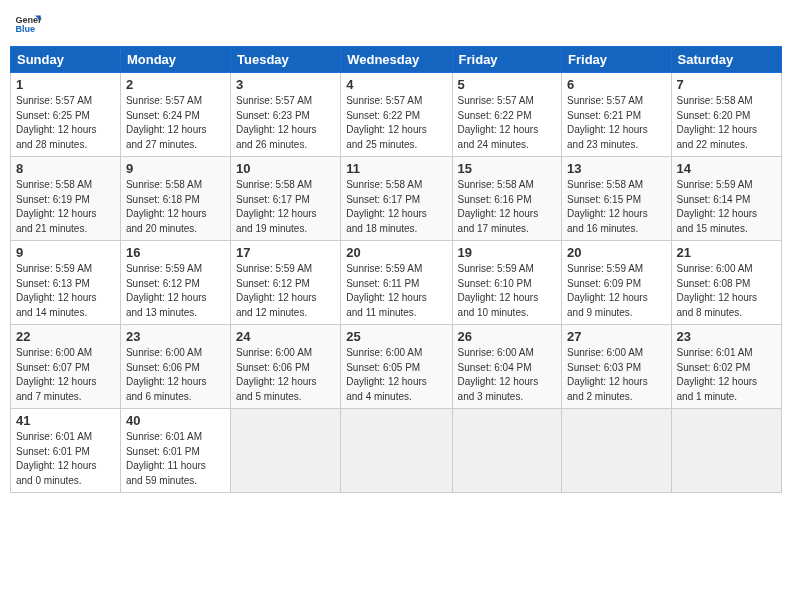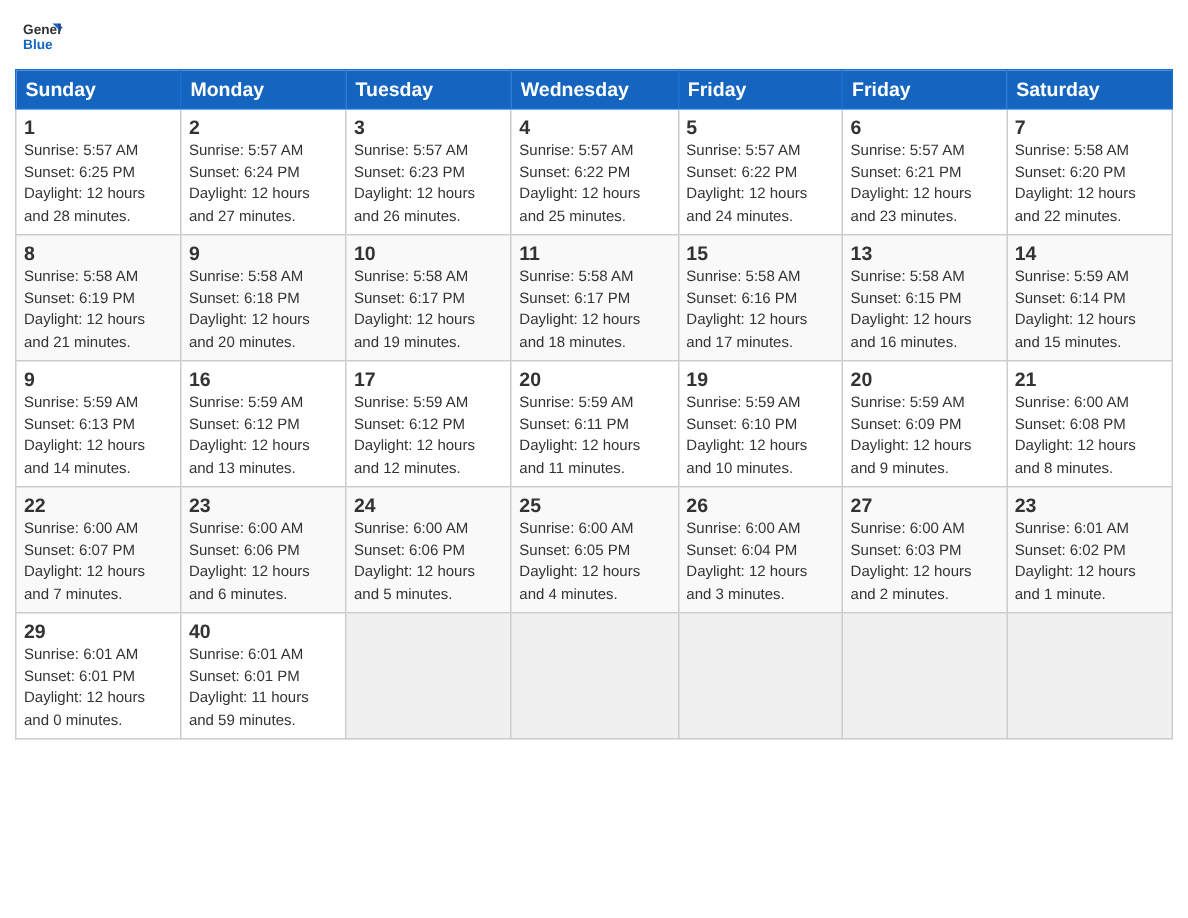--- a/index.html
+++ b/index.html
@@ -304,21 +304,21 @@
         <td>
           <span class="day-num">23</span>
           <div class="day-info" style="white-space: pre-line;">Sunrise: 6:01 AM
 Sunset: 6:02 PM
 Daylight: 12 hours
 and 1 minute.</div>
         </td>
       </tr>
       <tr>
         <td>
-          <span class="day-num">29</span>
+          <span class="day-num">41</span>
           <div class="day-info" style="white-space: pre-line;">Sunrise: 6:01 AM
 Sunset: 6:01 PM
 Daylight: 12 hours
 and 0 minutes.</div>
         </td>
         <td>
           <span class="day-num">40</span>
           <div class="day-info" style="white-space: pre-line;">Sunrise: 6:01 AM
 Sunset: 6:01 PM
 Daylight: 11 hours

